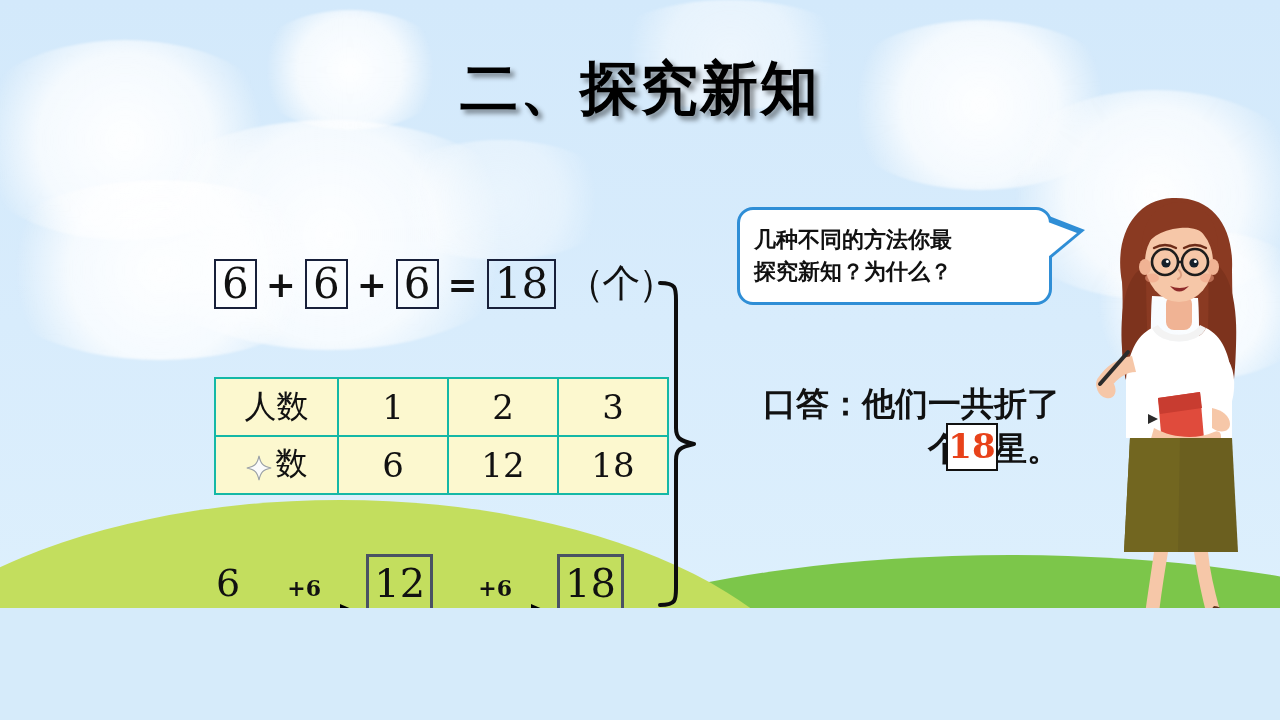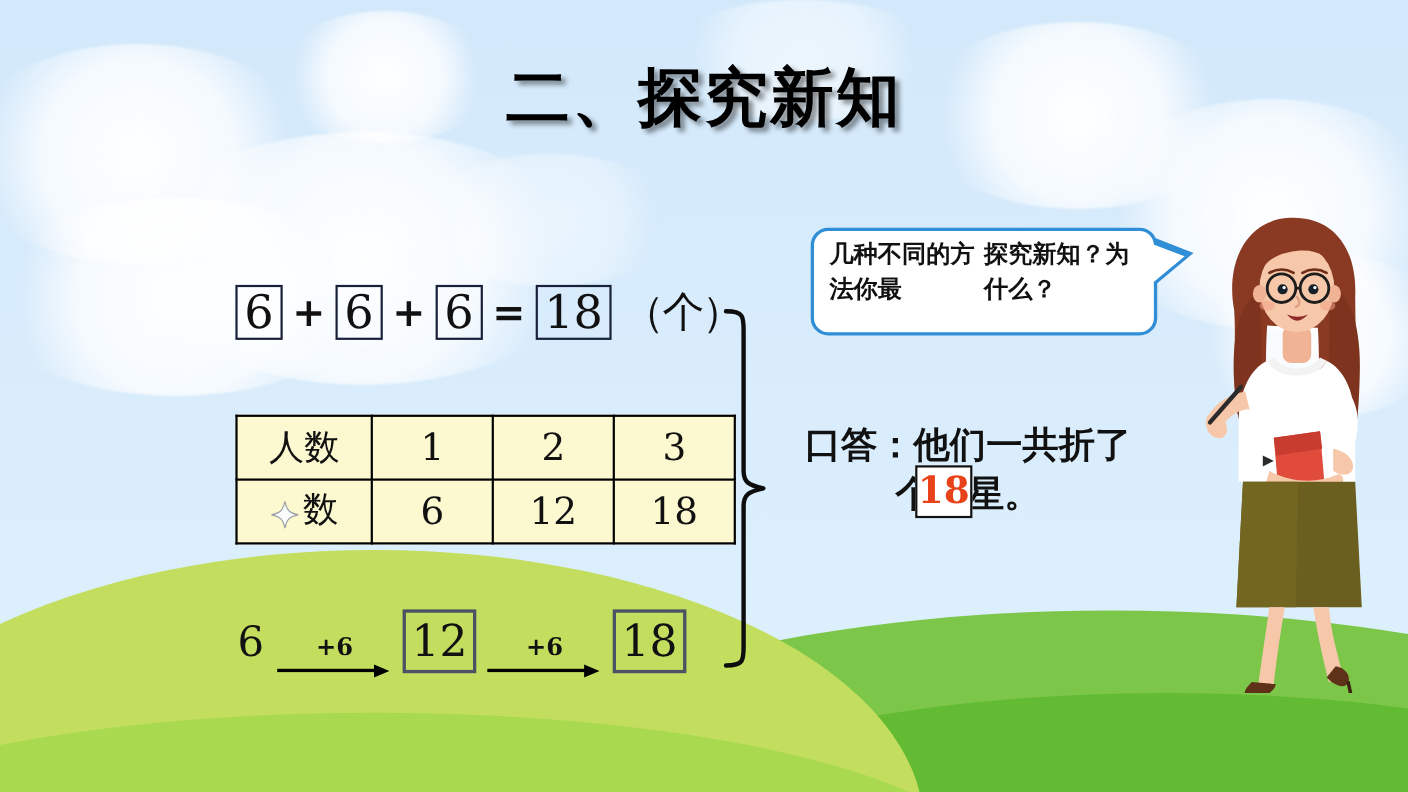--- a/index.html
+++ b/index.html
@@ -4,21 +4,21 @@
 <style>
   * { margin:0; padding:0; box-sizing:border-box; }
   html,body { width:1280px; height:720px; overflow:hidden; }
   body {
     font-family:"Liberation Sans","DejaVu Sans",sans-serif;
     background:#d6ebfa;
     position:relative;
   }
 
   
-  #stage { position:absolute; inset:0; width:1280px; height:720px; overflow:hidden; }
+  #stage { position:absolute; inset:0; width:1280px; height:608px; overflow:hidden; }
 
   .sky {
     position:absolute; left:0; top:0; width:1280px; height:720px;
     background:linear-gradient(180deg,#d3e9fb 0%,#d8ecfc 45%,#dff1fd 100%);
   }
   .cloud {
     position:absolute; border-radius:50%;
     background:radial-gradient(circle at 50% 50%, rgba(255,255,255,0.96) 0%, rgba(255,255,255,0.75) 45%, rgba(255,255,255,0) 72%);
     filter:blur(1px);
   }
@@ -82,21 +82,21 @@
   .eqtail { margin-left:10px; font-size:38px; letter-spacing:-2px;
             font-family:"DejaVu Sans","Liberation Sans",sans-serif; }
 
   
   #tbl {
     position:absolute; left:214px; top:377px;
     border-collapse:collapse;
     background:#fcf8cf;
   }
   #tbl td {
-    border:2px solid #000000;
+    border:2px solid #14b8a6;
     background:#fcf8cf;
     width:110px; height:58px;
     text-align:center; vertical-align:middle;
     font-size:34px; color:#111;
     font-family:"DejaVu Serif","Liberation Serif",serif;
   }
   #tbl td.hdr {
     width:123px;
     font-family:"DejaVu Sans","Liberation Sans",sans-serif;
     font-size:32px;
@@ -142,22 +142,22 @@
   
   #brace { position:absolute; left:650px; top:278px; width:60px; height:332px; }
 
   
   #bubble {
     position:absolute; left:737px; top:207px;
     width:315px; height:98px;
     background:#ffffff;
     border:3px solid #2f8ed6;
     border-radius:16px;
-    display:flex; flex-direction:row;
-    justify-content:flex-start;
+    display:flex; flex-direction:column;
+    justify-content:center;
     padding:6px 14px;
   }
   #bubble .bl {
     font-size:22px; font-weight:bold; color:#111; line-height:1.45;
     font-family:"DejaVu Sans","Liberation Sans",sans-serif;
     letter-spacing:0px;
   }
   .tail-o {
     position:absolute; right:-36px; top:6px;
     width:0;height:0;
@@ -169,21 +169,21 @@
     position:absolute; right:-28px; top:12px;
     width:0;height:0;
     border-left:29px solid #ffffff;
     border-top:11px solid transparent;
     border-bottom:24px solid transparent;
   }
 
   
   #answer {
     position:absolute; left:700px; top:382px;
-    width:360px; text-align:center;
+    width:360px; text-align:right;
     font-size:33px; font-weight:bold; color:#111;
     line-height:1.35;
     font-family:"DejaVu Sans","Liberation Sans",sans-serif;
   }
   #answer .ln2 { position:relative; display:inline-block; }
   .redbox {
     position:absolute; left:18px; top:-4px;
     width:52px; height:48px;
     border:2px solid #111; background:#ffffff;
     display:flex; align-items:center; justify-content:center;

